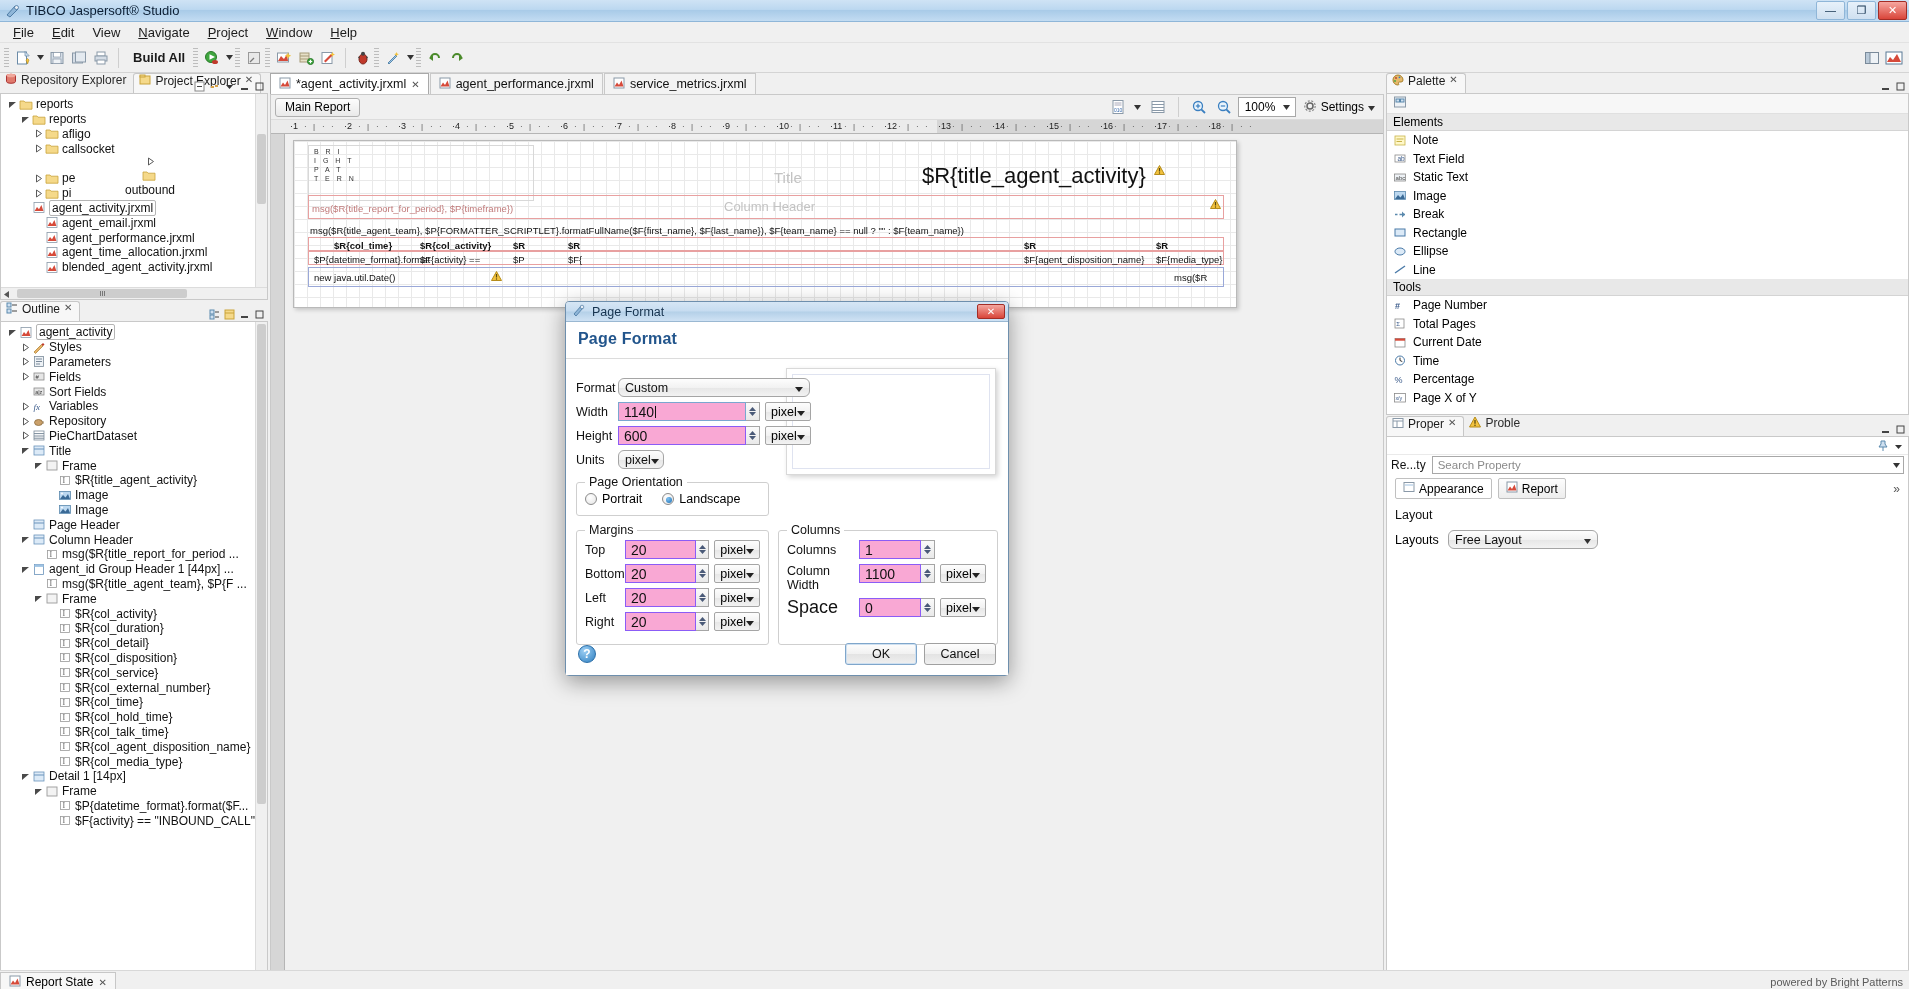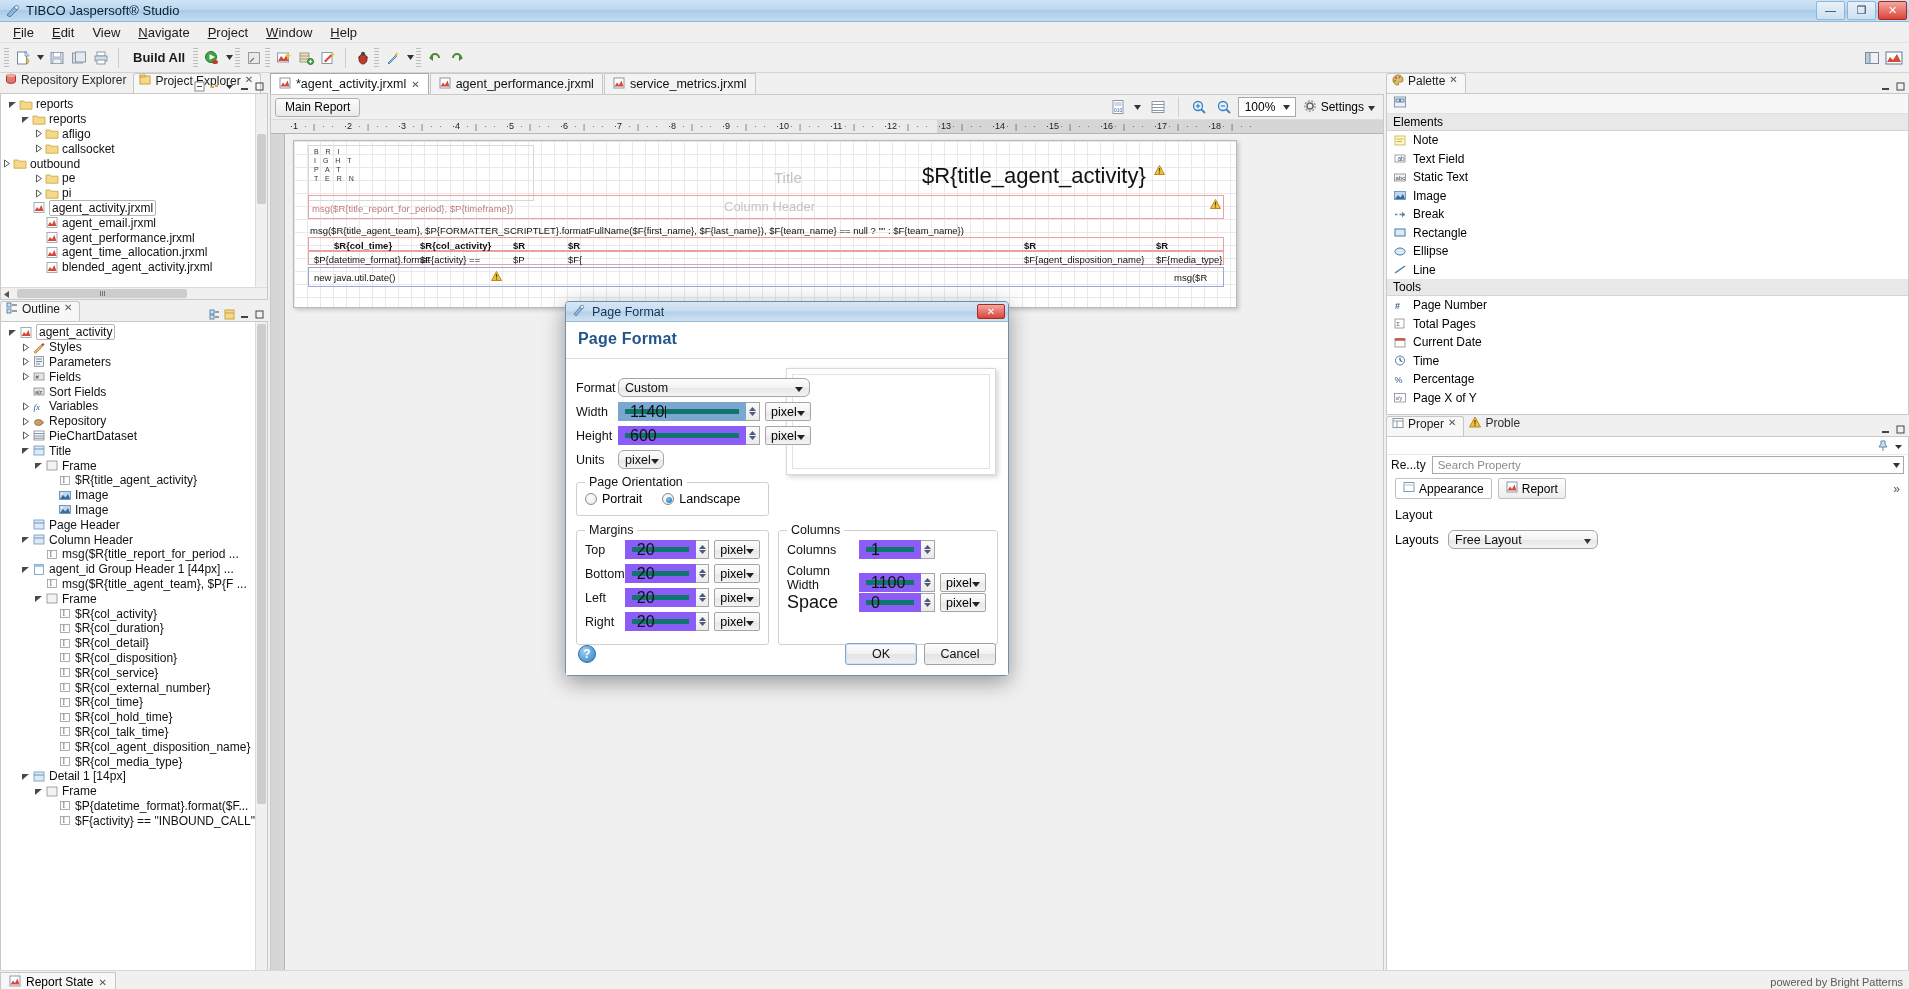--- a/index.html
+++ b/index.html
@@ -197,22 +197,22 @@
 
   .frm-row{ display:flex; align-items:center; margin-bottom:5px; }
   .frm-lbl{ width:42px; font-size:12.5px; color:#111;}
   .combo {
     height:19px; border:1px solid #a5a5a5; border-radius:6px;
     background:linear-gradient(to bottom,#fdfdfd 0%, #f2f2f2 50%, #e6e6e6 51%, #f3f3f3 100%);
     display:flex; align-items:center; padding-left:6px; font-size:12.5px; color:#111;
   }
   .combo .carrow{ margin-left:auto; margin-right:6px; }
   .txtfield {
-    height:19px; border:7px solid #8b5cf6; background:#0f766e;
-    display:flex; align-items:center; padding-left:5px; font-size:16px; color:#111;
+    height:19px; border:1px solid #8b5cf6; background:#f9a8d4;
+    display:flex; align-items:center; padding-left:5px; font-size:14px; color:#111;
   }
   .txtfield.focused{ border-color:#7aa7d0; }
   .caret{ display:inline-block; width:1px; height:12px; background:#111; margin-left:1px;}
   .spinner{
     width:14px; height:19px; border:1px solid #a5a5a5; border-left:none;
     background:linear-gradient(to bottom,#fafafa,#e9e9e9);
     display:flex; flex-direction:column; align-items:center; justify-content:center; gap:1px;
   }
   .unitcombo{
     width:46px; height:19px; margin-left:5px;
@@ -512,21 +512,21 @@
                   <polygon points="2.5,1 7.5,4.5 2.5,8" fill="none" stroke="#5a5a5a" stroke-width="1"></polygon>
                 </svg>
               </span>
               <span class="nico">
                 <svg width="14" height="13" viewBox="0 0 14 13">
                   <path d="M1 3 h4 l1 1.2 h7 v7 h-12z" fill="#f5d98a" stroke="#c9a33a" stroke-width="0.8"></path>
                 </svg>
               </span>
               <span class="nlabel">callsocket</span>
             </div>
-            <div class="node" style="">
+            <div class="node" style="padding-left: 32px; flex-direction: column;">
               <span class="twisty">
                 <svg width="9" height="9" viewBox="0 0 9 9">
                   <polygon points="2.5,1 7.5,4.5 2.5,8" fill="none" stroke="#5a5a5a" stroke-width="1"></polygon>
                 </svg>
               </span>
               <span class="nico">
                 <svg width="14" height="13" viewBox="0 0 14 13">
                   <path d="M1 3 h4 l1 1.2 h7 v7 h-12z" fill="#f5d98a" stroke="#c9a33a" stroke-width="0.8"></path>
                 </svg>
               </span>
@@ -1794,21 +1794,21 @@
                     </div>
                     <div class="spinner">
                       <svg width="7" height="4">
                         <polygon points="3.5,0 7,4 0,4" fill="#4a5a78"></polygon>
                       </svg>
                       <svg width="7" height="4">
                         <polygon points="0,0 7,0 3.5,4" fill="#4a5a78"></polygon>
                       </svg>
                     </div>
                   </div>
-                  <div style="display: flex; align-items: flex-end; ">
+                  <div style="display: flex; align-items: flex-start; margin-bottom: 5px;">
                     <span style="width: 72px; font-size: 12.5px; color: rgb(17, 17, 17);">Column Width</span>
                     <div class="txtfield" style="width: 62px;">
                       <span>1100</span>
                     </div>
                     <div class="spinner">
                       <svg width="7" height="4">
                         <polygon points="3.5,0 7,4 0,4" fill="#4a5a78"></polygon>
                       </svg>
                       <svg width="7" height="4">
                         <polygon points="0,0 7,0 3.5,4" fill="#4a5a78"></polygon>

